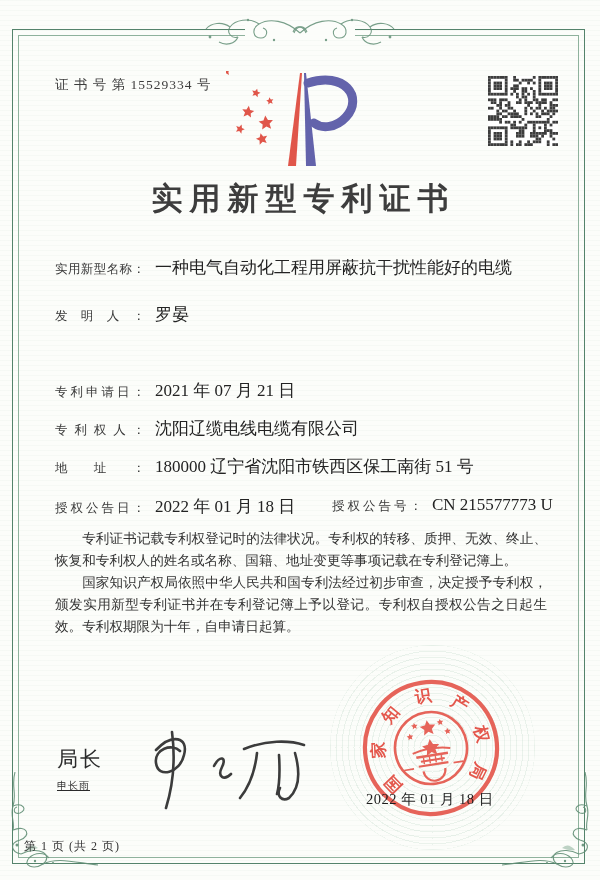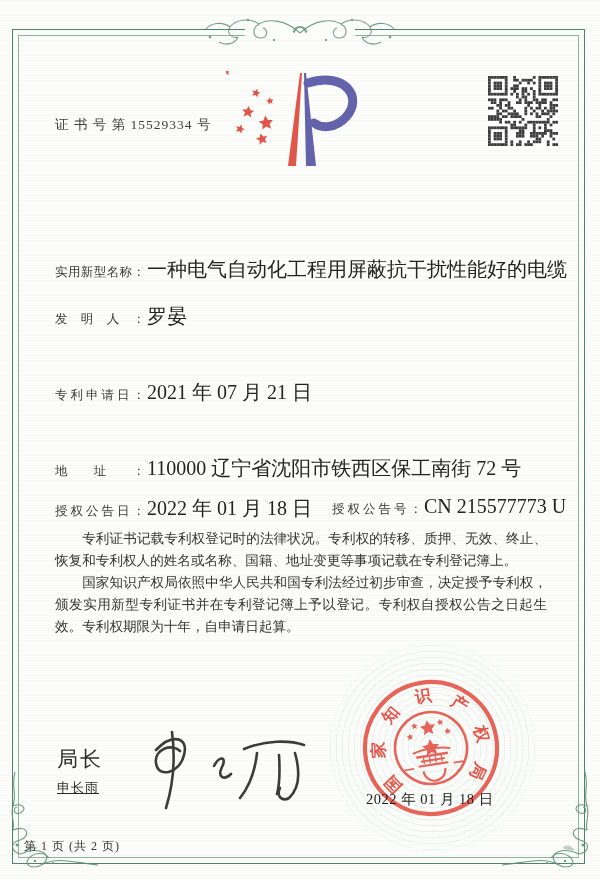--- a/index.html
+++ b/index.html
@@ -6,33 +6,33 @@
   .page{
     position:relative;width:600px;height:880px;overflow:hidden;
     background:#fcfdfa;
     background-image:repeating-linear-gradient(180deg, rgba(110,160,130,.045) 0 1px, transparent 1px 5px);
     font-family:"Liberation Serif","DejaVu Serif",serif;
     color:var(--text-dark,#2e2e2e);
   }
   .frame-outer{position:absolute;left:12px;top:29px;width:571px;height:833px;border:1.5px solid var(--border-green,#54836b);}
   .frame-inner{position:absolute;left:18px;top:35px;width:559px;height:821px;border:1px solid var(--border-green-light,#8fb29d);}
   .ornament{position:absolute;pointer-events:none;}
-  .cert-no{position:absolute;left:55px;top:76px;font-size:13.5px;letter-spacing:1px;color:#3c3c3c;margin-top:40px;}
+  .cert-no{position:absolute;left:55px;top:76px;font-size:13.5px;letter-spacing:1px;color:#3c3c3c;}
   .logo{position:absolute;left:226px;top:71px;width:152px;height:97px;}
   .qr{position:absolute;left:488px;top:76px;width:70px;height:70px;}
   .title{position:absolute;left:0;top:178px;width:100%;margin:0;text-align:center;
     font-size:31px;font-weight:600;letter-spacing:7px;text-indent:7px;color:#3d3d3d;}
   .field-row{position:absolute;left:55px;width:500px;height:22px;white-space:nowrap;}
   .flabel{display:inline-block;width:90px;font-size:12.5px;text-align:center;text-align-last:justify;color:#3a3a3a;vertical-align:baseline;}
-  .fvalue{margin-left:2px;font-size:20px;color:#232323;}
+  .fvalue{margin-left:10px;font-size:17px;color:#232323;}
   .grant-pair2{position:absolute;left:277px;top:0;white-space:nowrap;}
   .body-text{position:absolute;left:55px;top:528px;width:492px;font-size:13.6px;line-height:1.62;text-align:justify;color:#333;}
   .body-text p{margin:0;text-indent:2em;}
   .signer-title{position:absolute;left:57px;top:745px;font-family:"Liberation Sans","DejaVu Sans",sans-serif;font-size:21px;letter-spacing:2px;color:#2b2b2b;}
-  .signer-name{position:absolute;left:57px;top:779px;font-family:"Liberation Sans","DejaVu Sans",sans-serif;font-size:13px;letter-spacing:1px;color:#2b2b2b;text-decoration:underline;}
+  .signer-name{position:absolute;left:57px;top:779px;font-family:"Liberation Sans","DejaVu Sans",sans-serif;font-size:10px;letter-spacing:1px;color:#2b2b2b;text-decoration:underline;}
   .signature{position:absolute;left:128px;top:728px;width:195px;height:88px;}
   .guilloche{position:absolute;left:330px;top:645px;width:205px;height:205px;border-radius:50%;
     background:repeating-radial-gradient(circle at 50% 50%, rgba(130,180,150,.15) 0 1px, transparent 1px 6px);}
   .seal{position:absolute;left:356px;top:673px;width:150px;height:150px;transform:rotate(-9deg);}
   .seal svg{position:absolute;left:0;top:0;}
   .seal-chars{position:absolute;left:0;top:0;width:150px;height:150px;}
   .seal-chars span{position:absolute;left:67px;top:67px;width:16px;height:16px;text-align:center;
     font-size:16.5px;font-weight:bold;color:var(--seal-red,#e4574c);line-height:16px;}
   .seal-date{position:absolute;left:366px;top:790px;font-size:14.5px;color:#1e1e1e;letter-spacing:.5px;}
   .footer{position:absolute;left:0;top:838px;width:100%;text-align:left;font-size:12px;letter-spacing:1px;color:#333;padding-left:24px;}
@@ -405,32 +405,36 @@
       <rect x="10" y="24" width="1" height="1" fill="#3d3d3d"></rect>
       <rect x="11" y="24" width="1" height="1" fill="#3d3d3d"></rect>
       <rect x="13" y="24" width="1" height="1" fill="#3d3d3d"></rect>
       <rect x="14" y="24" width="1" height="1" fill="#3d3d3d"></rect>
       <rect x="15" y="24" width="1" height="1" fill="#3d3d3d"></rect>
       <rect x="21" y="24" width="1" height="1" fill="#3d3d3d"></rect>
       <rect x="23" y="24" width="1" height="1" fill="#3d3d3d"></rect>
       <rect x="24" y="24" width="1" height="1" fill="#3d3d3d"></rect>
     </svg>
 
+  <h1 class="title">实用新型专利证书</h1>
 
   <div class="field-row" style="top:256px">
     <span class="flabel">实用新型名称：</span><span class="fvalue">一种电气自动化工程用屏蔽抗干扰性能好的电缆</span>
   </div>
   <div class="field-row" style="top:303px">
     <span class="flabel">发明人：</span><span class="fvalue">罗晏</span>
   </div>
   <div class="field-row" style="top:379px">
     <span class="flabel">专利申请日：</span><span class="fvalue">2021 年 07 月 21 日</span>
   </div>
+  <div class="field-row" style="top:417px">
+    <span class="flabel">专利权人：</span><span class="fvalue">沈阳辽缆电线电缆有限公司</span>
+  </div>
   <div class="field-row" style="top:455px">
-    <span class="flabel">地址：</span><span class="fvalue">110000 辽宁省沈阳市铁西区保工南街 72 号</span>
+    <span class="flabel">地址：</span><span class="fvalue">180000 辽宁省沈阳市铁西区保工南街 51 号</span>
   </div>
 
   <div class="field-row" style="top:495px">
     <span class="flabel">授权公告日：</span><span class="fvalue">2022 年 01 月 18 日</span>
     <span class="grant-pair2">
       <span class="flabel">授权公告号：</span><span class="fvalue">CN 215577773 U</span>
     </span>
   </div>
 
   <div class="body-text">

